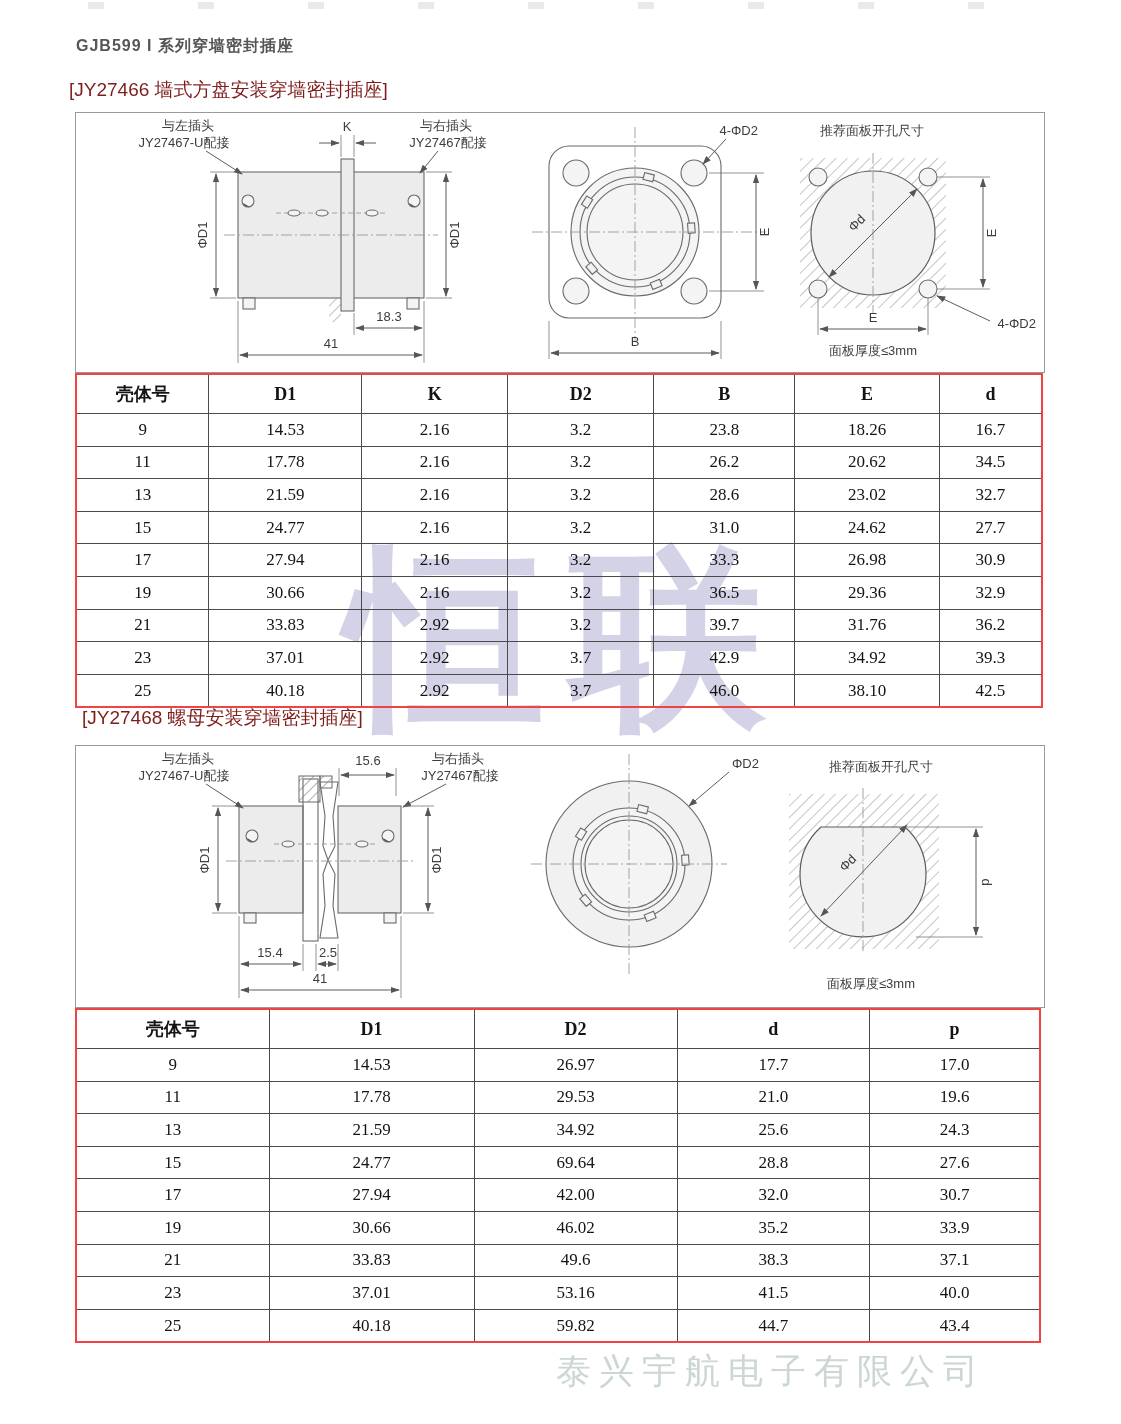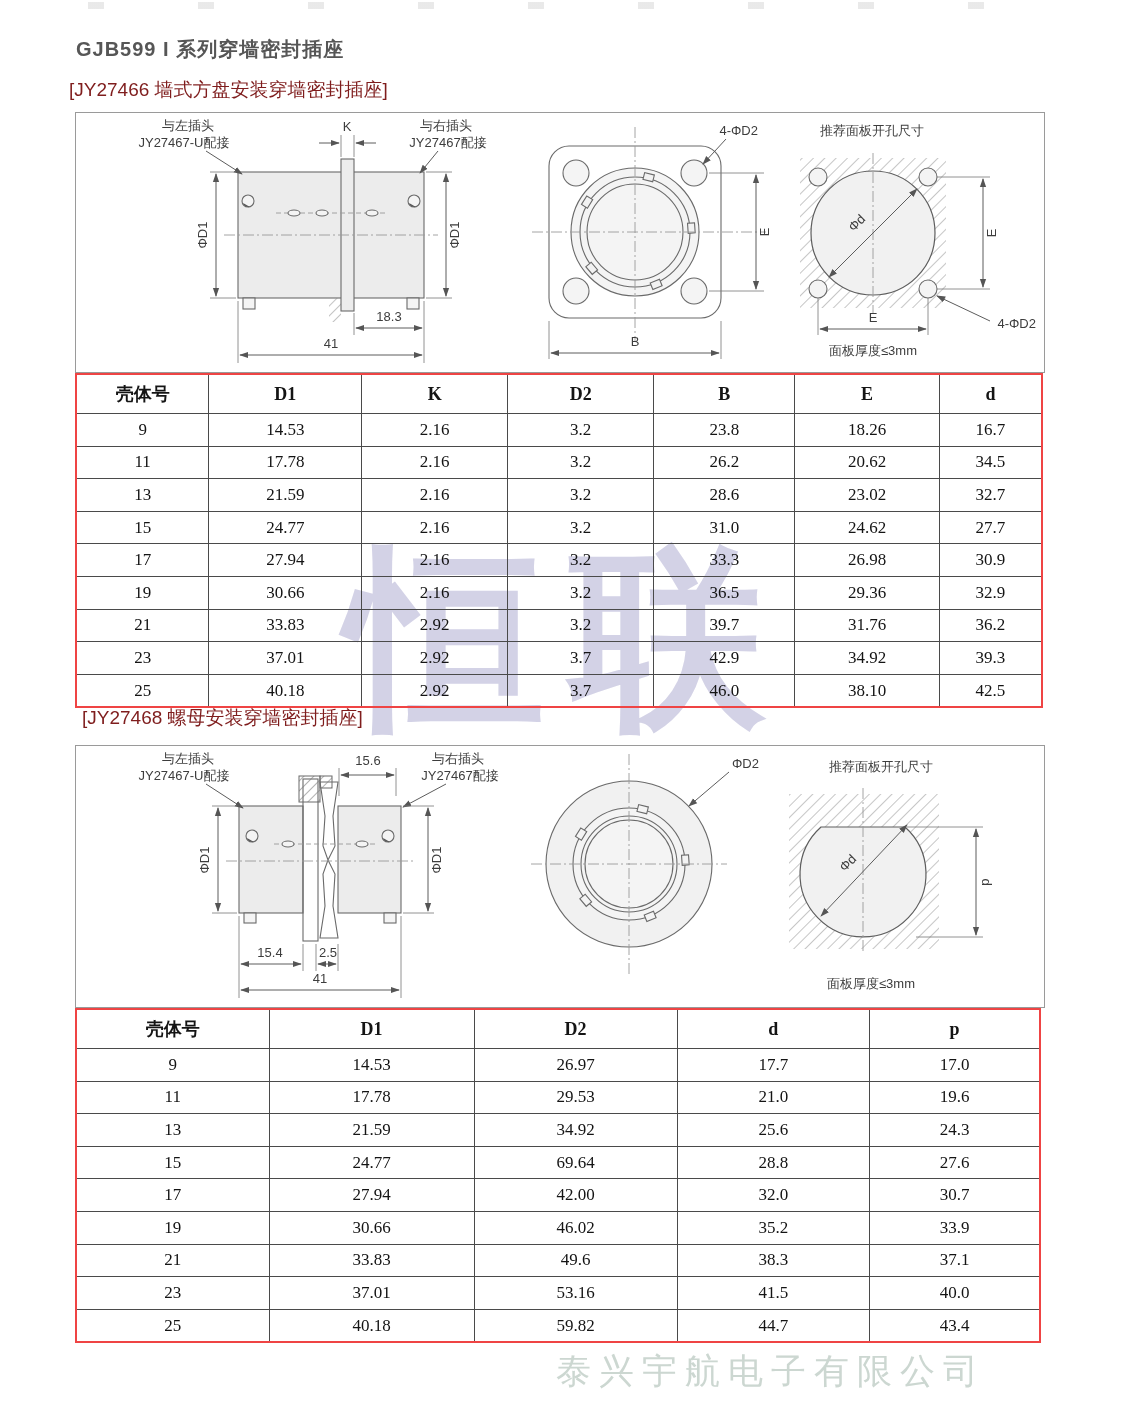--- a/index.html
+++ b/index.html
@@ -8,21 +8,21 @@
 
   .topfrag { position:absolute; left:88px; top:2px; width:970px; height:7px;
              opacity:.16;
              background:repeating-linear-gradient(90deg,#777 0 16px,transparent 16px 110px); }
 
   .watermark { position:absolute; left:348px; top:556px; z-index:0;
                font-family:Liberation Mono, monospace; font-weight:bold;
                font-size:196px; line-height:1; letter-spacing:26px;
                color:#b7b5d6; opacity:.6; }
 
-  .title { position:absolute; left:76px; top:36px; font-size:20px; font-weight:600;
+  .title { position:absolute; left:76px; top:36px; font-size:16px; font-weight:600;
            color:#565656; letter-spacing:1px; z-index:2; }
   .subhead { position:absolute; font-size:19px; color:#7f1d1d; z-index:2; }
   #sub1 { left:69px; top:77px; }
   #sub2 { left:82px; top:705px;text-align:center; }
 
   .figbox { position:absolute; left:75px; width:968px; border:1px solid #9a9a9a;
             z-index:1; background:transparent; }
   #figbox1 { top:112px; height:259px; }
   #figbox2 { top:745px; height:261px; }
   .draw { position:absolute; top:0; }

